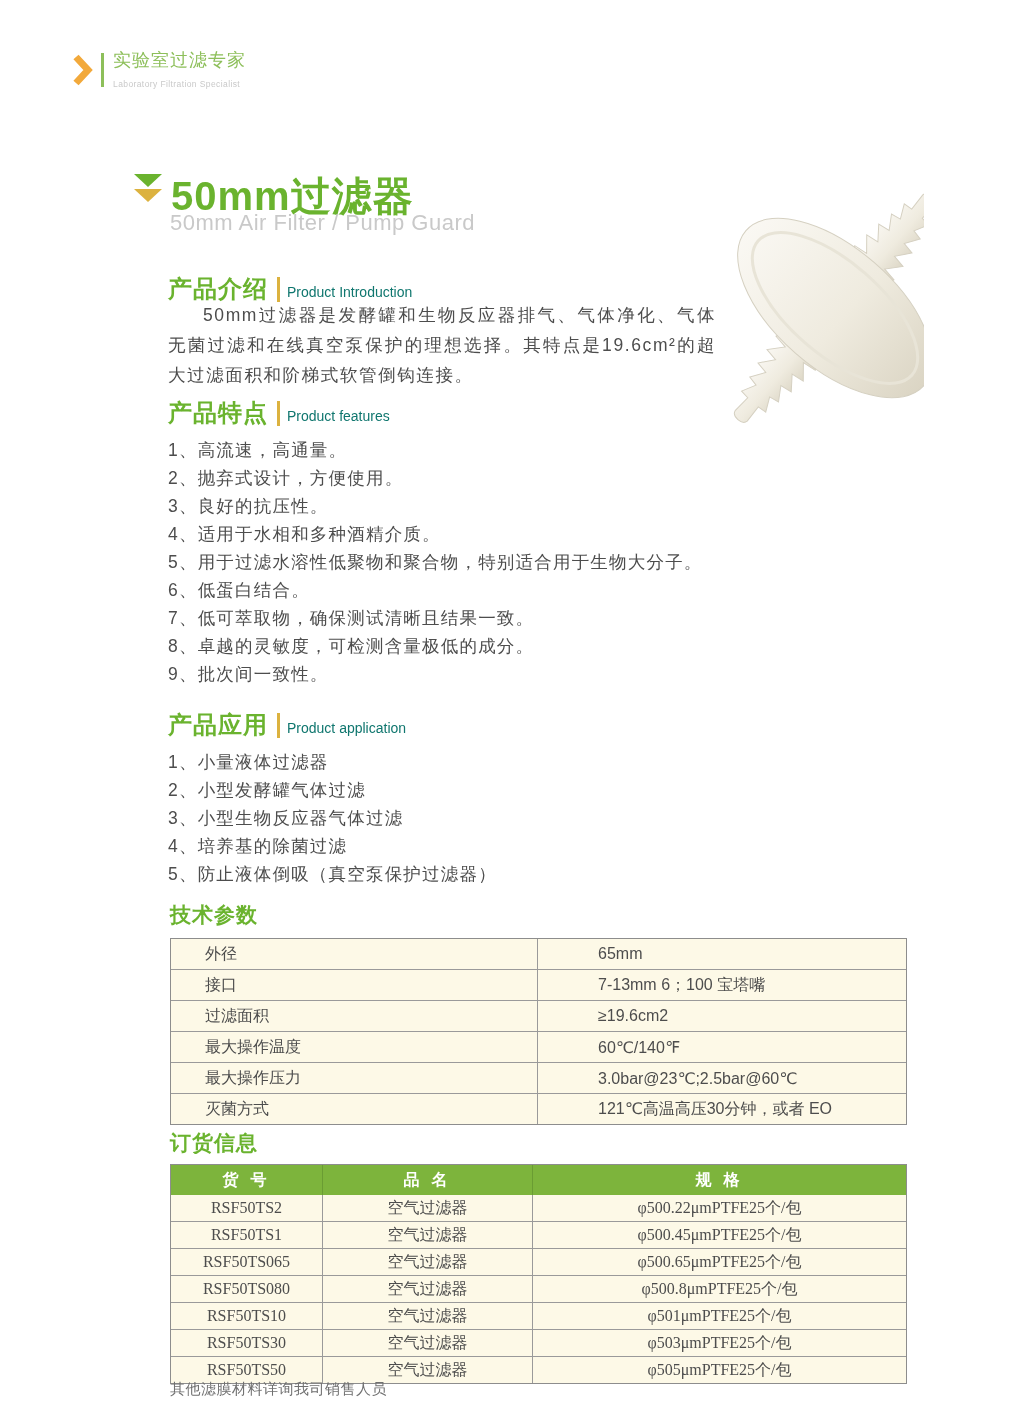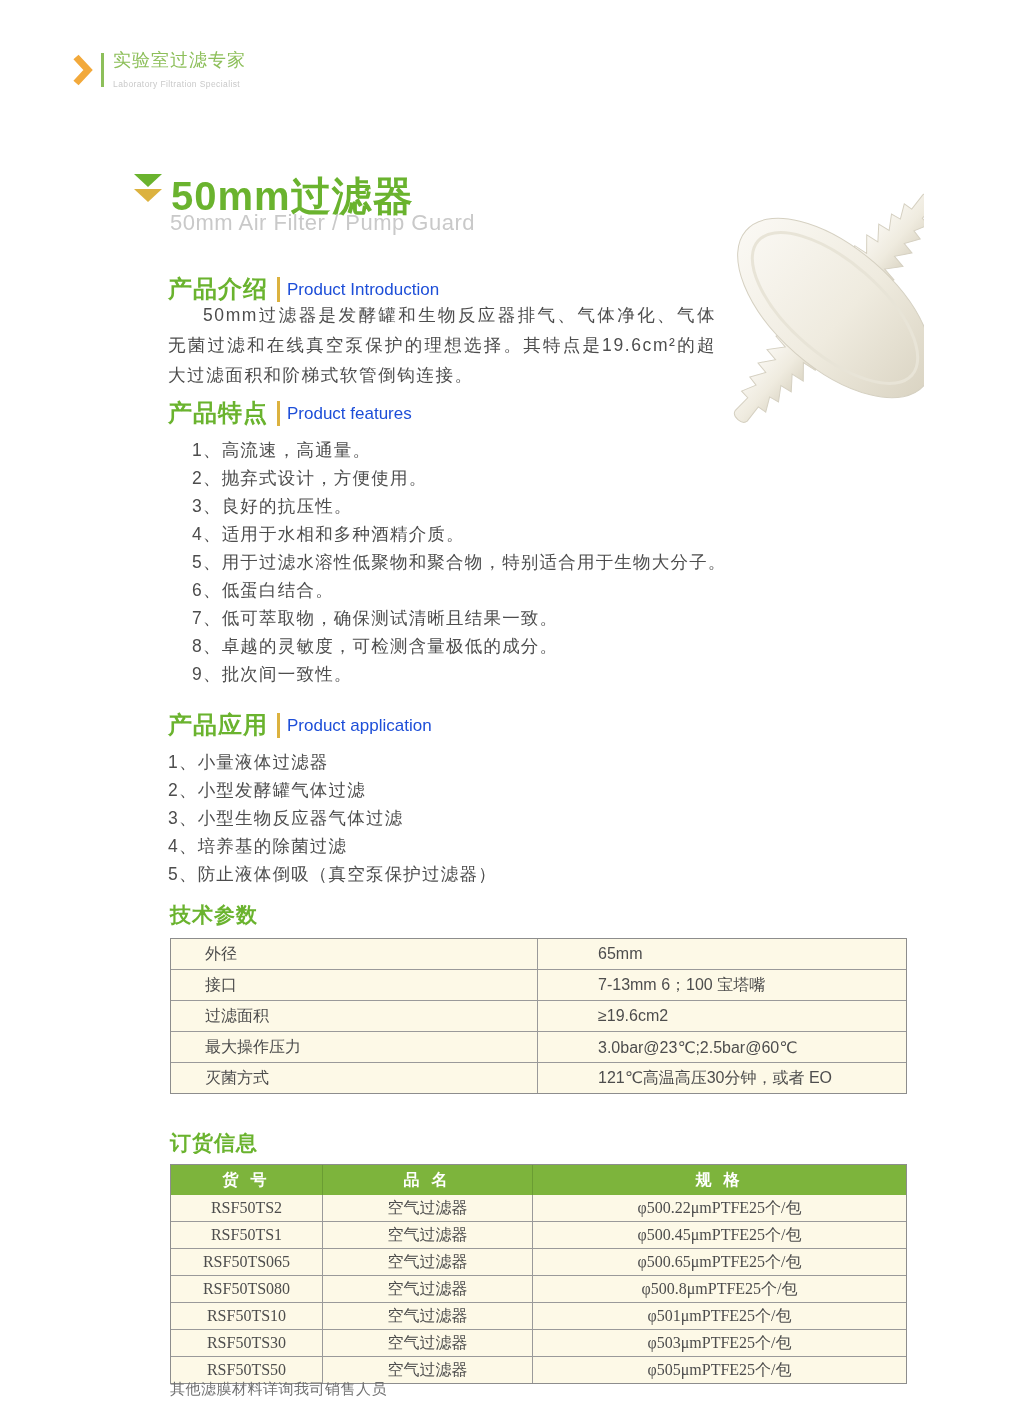--- a/index.html
+++ b/index.html
@@ -15,21 +15,21 @@
   .logo .cn{font-size:18px;color:var(--logo-green);letter-spacing:1px;line-height:20px;}
   .logo .en{font-size:8.5px;color:#c9c9c9;letter-spacing:.4px;margin-top:9px;}
   
   .title-marker{position:absolute;left:133px;top:172px;}
   .page-title{position:absolute;left:168px;top:166px;margin:3px;font-size:40px;font-weight:bold;color:var(--green);letter-spacing:1px;}
   .page-subtitle{position:absolute;left:170px;top:210px;font-size:22px;color:#c9c9c9;letter-spacing:.5px;}
   
   .sec-head{position:absolute;display:flex;align-items:flex-end;}
   .sec-head .zh{font-size:24px;font-weight:bold;color:var(--green);letter-spacing:1px;line-height:26px;}
   .sec-head .bar{width:3px;height:25px;background:var(--gold);margin:0 7px 0 9px;}
-  .sec-head .en{font-size:17px;color:#1d4ed8;padding-bottom:2px;}
+  .sec-head .en{font-size:14px;color:#0f766e;padding-bottom:2px;}
   .sec-head.simple .zh{font-size:21px;}
   
   .intro-text{position:absolute;left:168px;top:300px;width:548px;font-size:17.5px;line-height:30px;
     letter-spacing:1.6px;text-indent:2em;text-align:justify;margin:0;}
   
   .plain-list{position:absolute;left:168px;list-style:none;margin:0;padding:0;}
   .plain-list li{font-size:17.5px;line-height:28px;letter-spacing:1.2px;}
   
   .tech-table{position:absolute;left:170px;top:938px;width:737px;border:1px solid #8d8d8d;box-sizing:border-box;background:var(--cream);}
   .tech-row{display:grid;grid-template-columns:367px 1fr;height:30px;align-items:center;border-bottom:1px solid var(--table-border);font-size:16px;}
@@ -99,21 +99,21 @@
     <span class="bar"></span>
     <span class="en">Product Introduction</span>
   </div>
   <p class="intro-text">50mm过滤器是发酵罐和生物反应器排气、气体净化、气体无菌过滤和在线真空泵保护的理想选择。其特点是19.6cm²的超大过滤面积和阶梯式软管倒钩连接。</p>
 
   <div class="sec-head" style="left:168px;top:400px;">
     <span class="zh">产品特点</span>
     <span class="bar"></span>
     <span class="en">Product features</span>
   </div>
-  <ul class="plain-list" style="top:436px;margin-left:24px;">
+  <ul class="plain-list" style="top:436px;">
     <li>1、高流速，高通量。</li>
     <li>2、抛弃式设计，方便使用。</li>
     <li>3、良好的抗压性。</li>
     <li>4、适用于水相和多种酒精介质。</li>
     <li>5、用于过滤水溶性低聚物和聚合物，特别适合用于生物大分子。</li>
     <li>6、低蛋白结合。</li>
     <li>7、低可萃取物，确保测试清晰且结果一致。</li>
     <li>8、卓越的灵敏度，可检测含量极低的成分。</li>
     <li>9、批次间一致性。</li>
   </ul>
@@ -141,20 +141,24 @@
     </div>
     <div class="tech-row">
       <div class="t-label">接口</div>
       <div class="t-value">7-13mm 6；100 宝塔嘴</div>
     </div>
     <div class="tech-row">
       <div class="t-label">过滤面积</div>
       <div class="t-value">≥19.6cm2</div>
     </div>
     <div class="tech-row">
+      <div class="t-label">最大操作温度</div>
+      <div class="t-value">60℃/140℉</div>
+    </div>
+    <div class="tech-row">
       <div class="t-label">最大操作压力</div>
       <div class="t-value">3.0bar@23℃;2.5bar@60℃</div>
     </div>
     <div class="tech-row">
       <div class="t-label">灭菌方式</div>
       <div class="t-value">121℃高温高压30分钟，或者 EO</div>
     </div>
   </div>
 
   <div class="sec-head simple" style="left:170px;top:1130px;">

